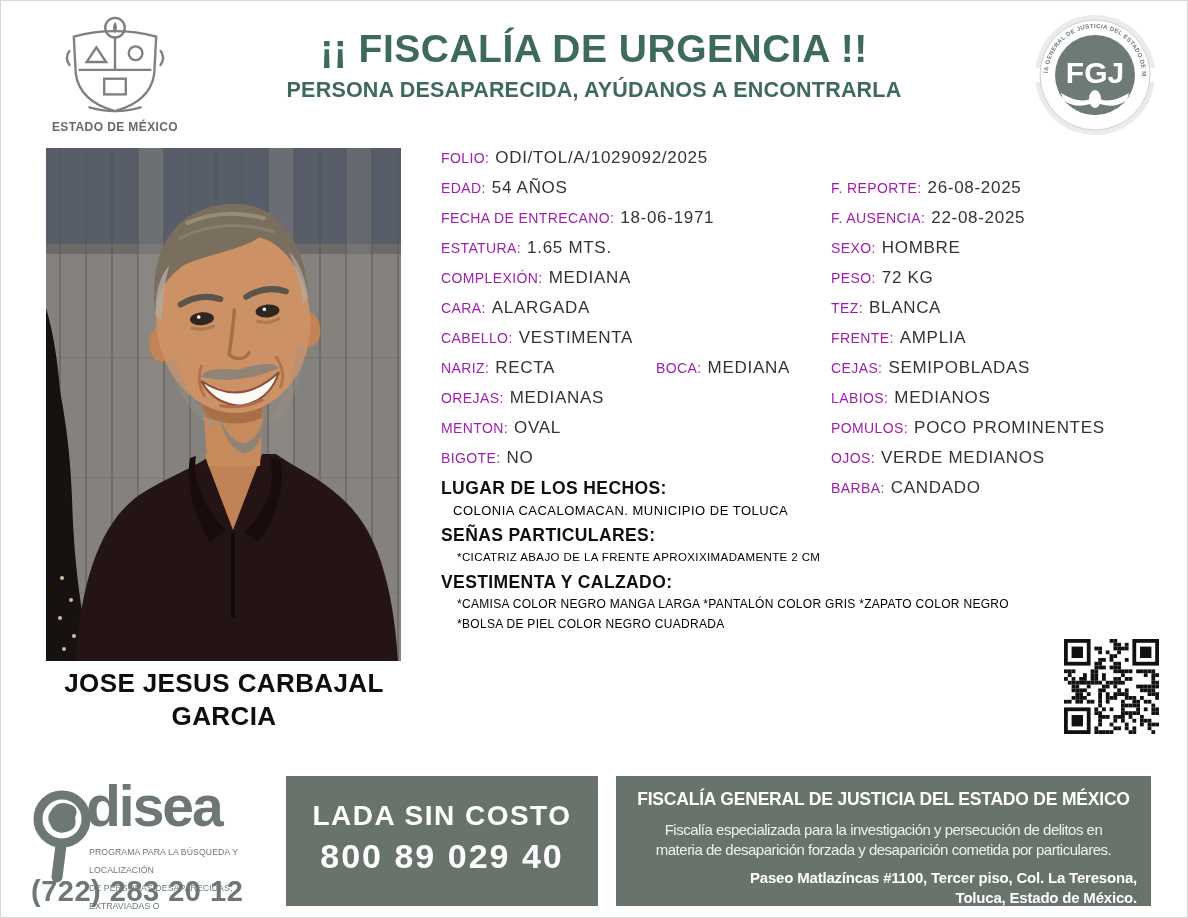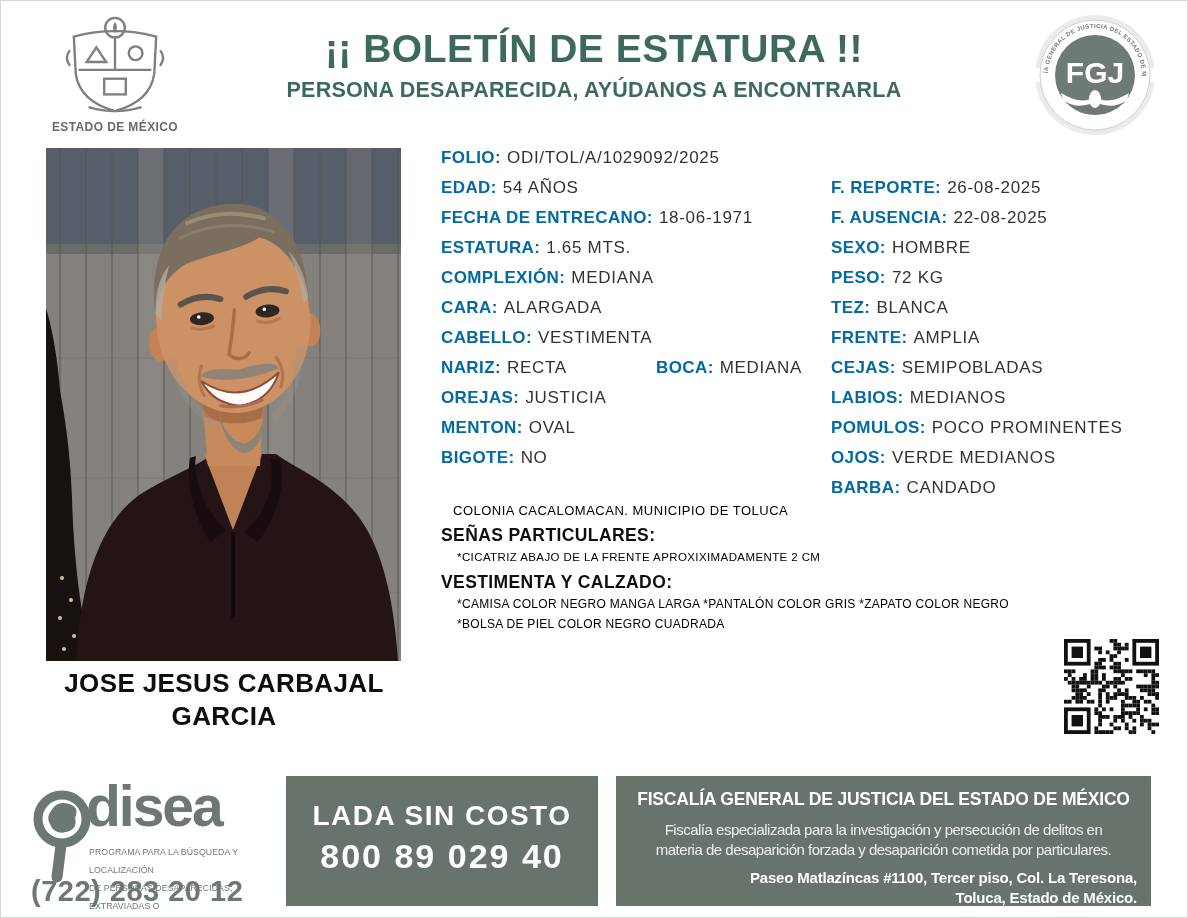--- a/index.html
+++ b/index.html
@@ -17,21 +17,21 @@
   .fgj-seal{position:absolute;right:30px;top:12px;width:124px;height:124px;}
   
   .photo{position:absolute;left:45px;top:147px;width:355px;height:513px;overflow:hidden;background:#85827e;}
   .person-name{position:absolute;left:38px;top:666px;width:370px;text-align:center;
     font-size:26px;font-weight:800;color:#0e0e0e;letter-spacing:.4px;line-height:33px;}
   
   .fields{position:absolute;}
   .fields-left{left:440px;top:147px;width:745px;height:500px;}
   .fields-right{left:830px;top:177px;width:358px;height:340px;}
   .frow{position:absolute;left:0;white-space:nowrap;height:24px;}
-  .flabel{font-weight:700;font-size:17px;color:#0369a1;letter-spacing:.4px;}
+  .flabel{font-weight:400;font-size:14px;color:#a21caf;letter-spacing:.4px;}
   .fvalue{font-size:17px;color:#333;letter-spacing:.7px;margin-left:6px;}
   .pair2{position:absolute;left:215px;top:0;}
   .sec-label{font-weight:800;font-size:17.5px;color:#0f0f0f;letter-spacing:.4px;}
   .sec-value{font-size:13px;color:#000000;letter-spacing:.5px;margin-left:12px;}
   .sec-value.small{font-size:11.5px;letter-spacing:.4px;margin-left:16px;}
   .sec-value.vest{font-size:12px;letter-spacing:.3px;margin-left:16px;}
   
   .qr{position:absolute;left:1063px;top:638px;width:95px;height:95px;}
   
   .odisea{position:absolute;left:28px;top:780px;width:256px;height:128px;color:#6D7873;}
@@ -66,21 +66,21 @@
         <rect x="49" y="67" width="22" height="16"></rect>
         <path d="M14,38 q-6,7 0,16"></path>
         <path d="M106,38 q6,7 0,16"></path>
         <path d="M33,96 Q60,104 87,96"></path>
       </g>
     </svg>
     <div class="estado-caption">ESTADO DE MÉXICO</div>
   </div>
 
   <div class="title-wrap">
-    <div class="title">¡¡ BOLETÍN DE ESTATURA !!</div>
+    <div class="title">¡¡ FISCALÍA DE URGENCIA !!</div>
     <div class="subtitle">PERSONA DESAPARECIDA, AYÚDANOS A ENCONTRARLA</div>
   </div>
 
   <div class="fgj-seal">
     <svg width="124" height="124" viewBox="0 0 124 124">
       <circle cx="62" cy="62" r="60" fill="#ebebeb"></circle>
       <rect x="0" y="55" width="9" height="14" fill="#ffffff"></rect>
       <rect x="115" y="55" width="9" height="14" fill="#ffffff"></rect>
       <circle cx="62" cy="62" r="55" fill="#ffffff" stroke="#cfcfcf"></circle>
       <defs>
@@ -207,27 +207,30 @@
     <div class="frow" style="top:180px">
       <span class="flabel">CABELLO:</span><span class="fvalue">VESTIMENTA</span>
     </div>
     <div class="frow" style="top:210px">
       <span class="flabel">NARIZ:</span><span class="fvalue">RECTA</span>
       <span class="pair2">
         <span class="flabel">BOCA:</span><span class="fvalue">MEDIANA</span>
       </span>
     </div>
     <div class="frow" style="top:240px">
-      <span class="flabel">OREJAS:</span><span class="fvalue">JUSTICIA</span>
+      <span class="flabel">OREJAS:</span><span class="fvalue">MEDIANAS</span>
     </div>
     <div class="frow" style="top:270px">
       <span class="flabel">MENTON:</span><span class="fvalue">OVAL</span>
     </div>
     <div class="frow" style="top:300px">
       <span class="flabel">BIGOTE:</span><span class="fvalue">NO</span>
+    </div>
+    <div class="frow" style="top:330px">
+      <span class="sec-label">LUGAR DE LOS HECHOS:</span>
     </div>
     <div class="frow" style="top:353px">
       <span class="sec-value">COLONIA CACALOMACAN. MUNICIPIO DE TOLUCA</span>
     </div>
     <div class="frow" style="top:377px">
       <span class="sec-label">SEÑAS PARTICULARES:</span>
     </div>
     <div class="frow" style="top:399px">
       <span class="sec-value small">*CICATRIZ ABAJO DE LA FRENTE APROXIXIMADAMENTE 2 CM</span>
     </div>

